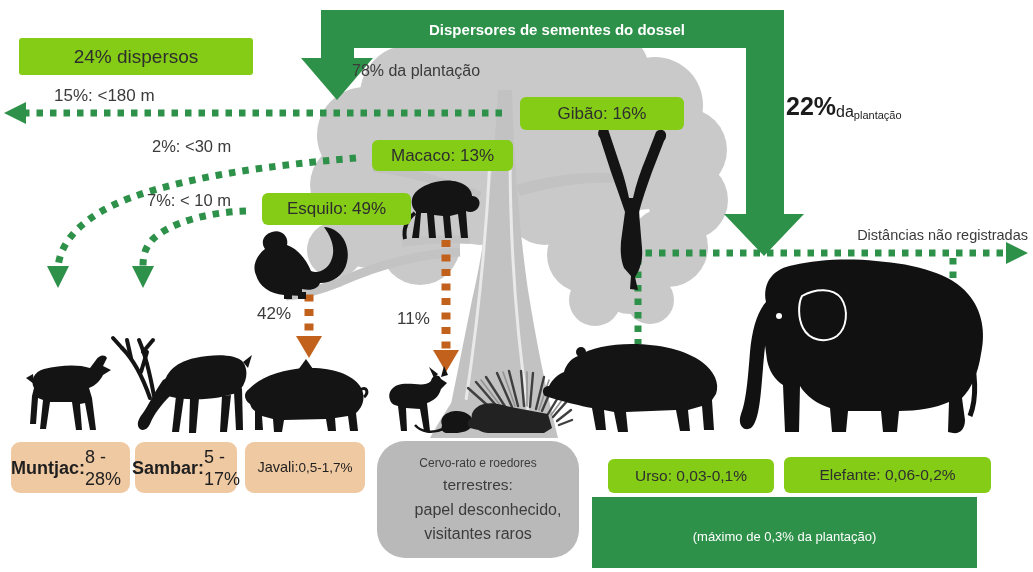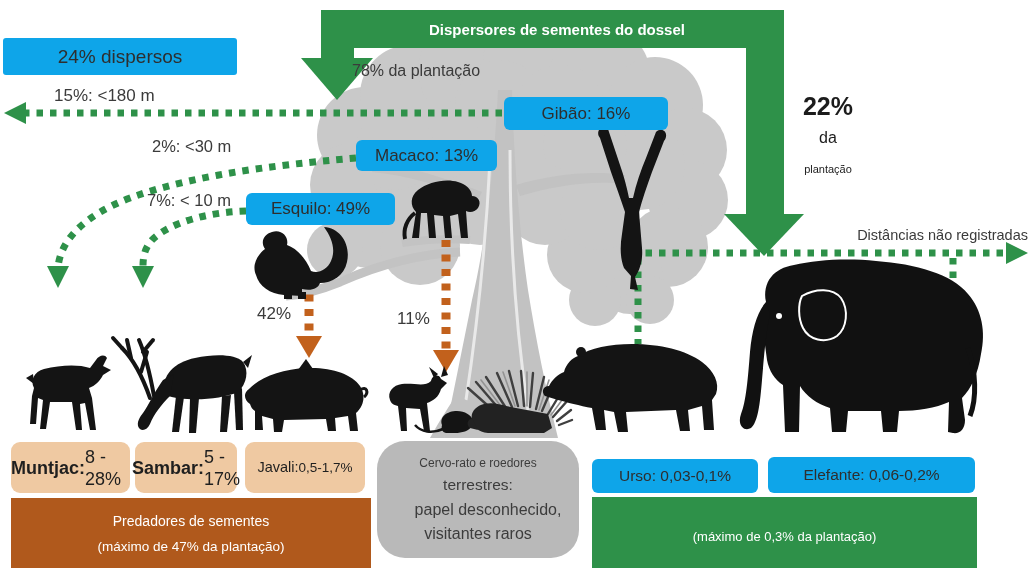--- a/index.html
+++ b/index.html
@@ -1,33 +1,33 @@
 <!DOCTYPE html>
 <html><head>
 <meta charset="utf-8">
 <style>
   html,body{margin:0;padding:0;background:#ffffff;}
   #stage{position:relative;width:1033px;height:572px;background:#ffffff;overflow:hidden;
          font-family:"Liberation Sans",sans-serif;color:#3b3b3b;}
   .abs{position:absolute;}
   svg{position:absolute;left:0;top:0;}
-  .chip{position:absolute;background:#0ea5e9;border-radius:6px;display:flex;align-items:center;
-        justify-content:center;color:#2e2e2e;font-weight:500;z-index:3;}
+  .chip{position:absolute;background:#84cc16;border-radius:6px;display:flex;align-items:center;
+        justify-content:center;color:#2e2e2e;font-weight:500;z-index:3;margin-left:16px;}
   .lbl{position:absolute;color:#3b3b3b;z-index:3;white-space:nowrap;}
   .peach{position:absolute;background:#efc9a2;border-radius:9px;display:flex;flex-direction:row;
          align-items:center;justify-content:center;color:#1f1f1f;z-index:3;}
   .peach .nm{font-weight:700;font-size:18px;line-height:22px;}
   .peach .vl{font-size:18px;line-height:22px;}
   .peach.small .nm{font-weight:500;font-size:14.5px;line-height:19px;}
   .peach.small .vl{font-size:13.5px;line-height:18px;}
   .bigbox{position:absolute;display:flex;flex-direction:column;align-items:center;justify-content:center;
           color:#ffffff;z-index:3;text-align:center;}
   .graybox{position:absolute;background:#b9b9b9;border-radius:28px;display:flex;flex-direction:column;
            align-items:center;justify-content:center;color:#3c3c3c;z-index:3;text-align:center;}
-  .stat22{position:absolute;display:flex;flex-direction:column;align-items:center;z-index:3;color:#1c1c1c;}
+  .stat22{position:absolute;display:flex;flex-direction:row;align-items:flex-end;z-index:3;color:#1c1c1c;}
 </style>
 </head>
 <body>
 
 <div id="stage">
 
 <svg width="1033" height="572" viewBox="0 0 1033 572">
 
   <g fill="#c9c9c9">
     <circle cx="365" cy="135" r="48"></circle>
@@ -249,24 +249,20 @@
   </div>
   <div class="peach" style="left:135px;top:442px;width:102px;height:51px;">
     <span class="nm">Sambar:</span>
     <span class="vl">5 - 17%</span>
   </div>
   <div class="peach small" style="left:245px;top:442px;width:120px;height:51px;">
     <span class="nm">Javali:</span>
     <span class="vl">0,5-1,7%</span>
   </div>
 
-  <div class="bigbox" style="left:11px;top:498px;width:360px;height:70px;background:#b0591c;">
-    <span style="font-size:14px;">Predadores de sementes</span>
-    <span style="font-size:13.5px;margin-top:10px;">(máximo de 47% da plantação)</span>
-  </div>
 
   <div class="graybox" style="left:377px;top:441px;width:202px;height:117px;">
     <span style="font-size:12px;">Cervo-rato e roedores</span>
     <span style="font-size:15.5px;margin-top:6px;">terrestres:</span>
     <span style="font-size:16px;margin-top:7px;padding-left:20px;">papel desconhecido,</span>
     <span style="font-size:16px;margin-top:6px;">visitantes raros</span>
   </div>
 
   <div class="chip" style="left:592px;top:459px;width:166px;height:34px;font-size:15.5px;">Urso: 0,03-0,1%</div>
   <div class="chip" style="left:768px;top:457px;width:207px;height:36px;font-size:15.5px;">Elefante: 0,06-0,2%</div>

